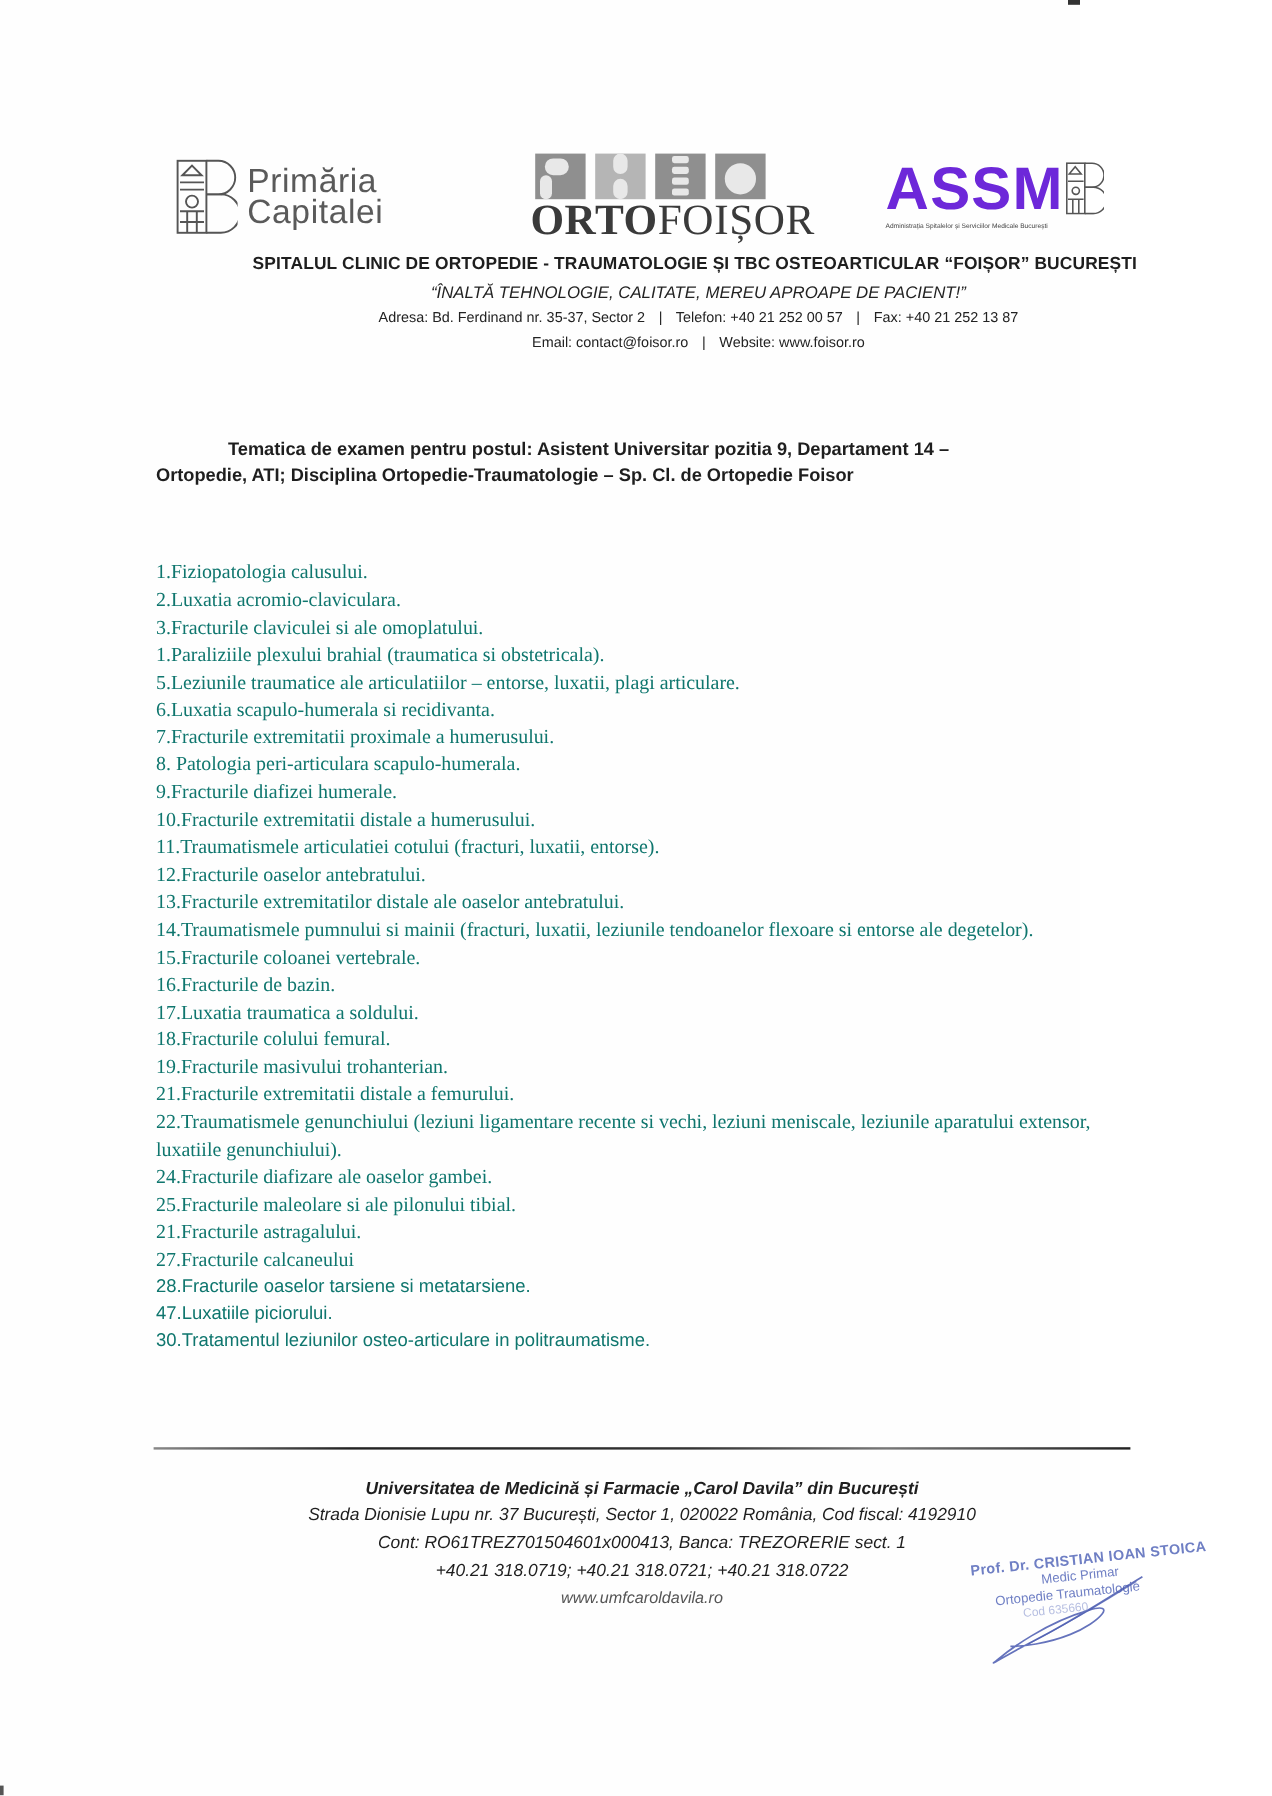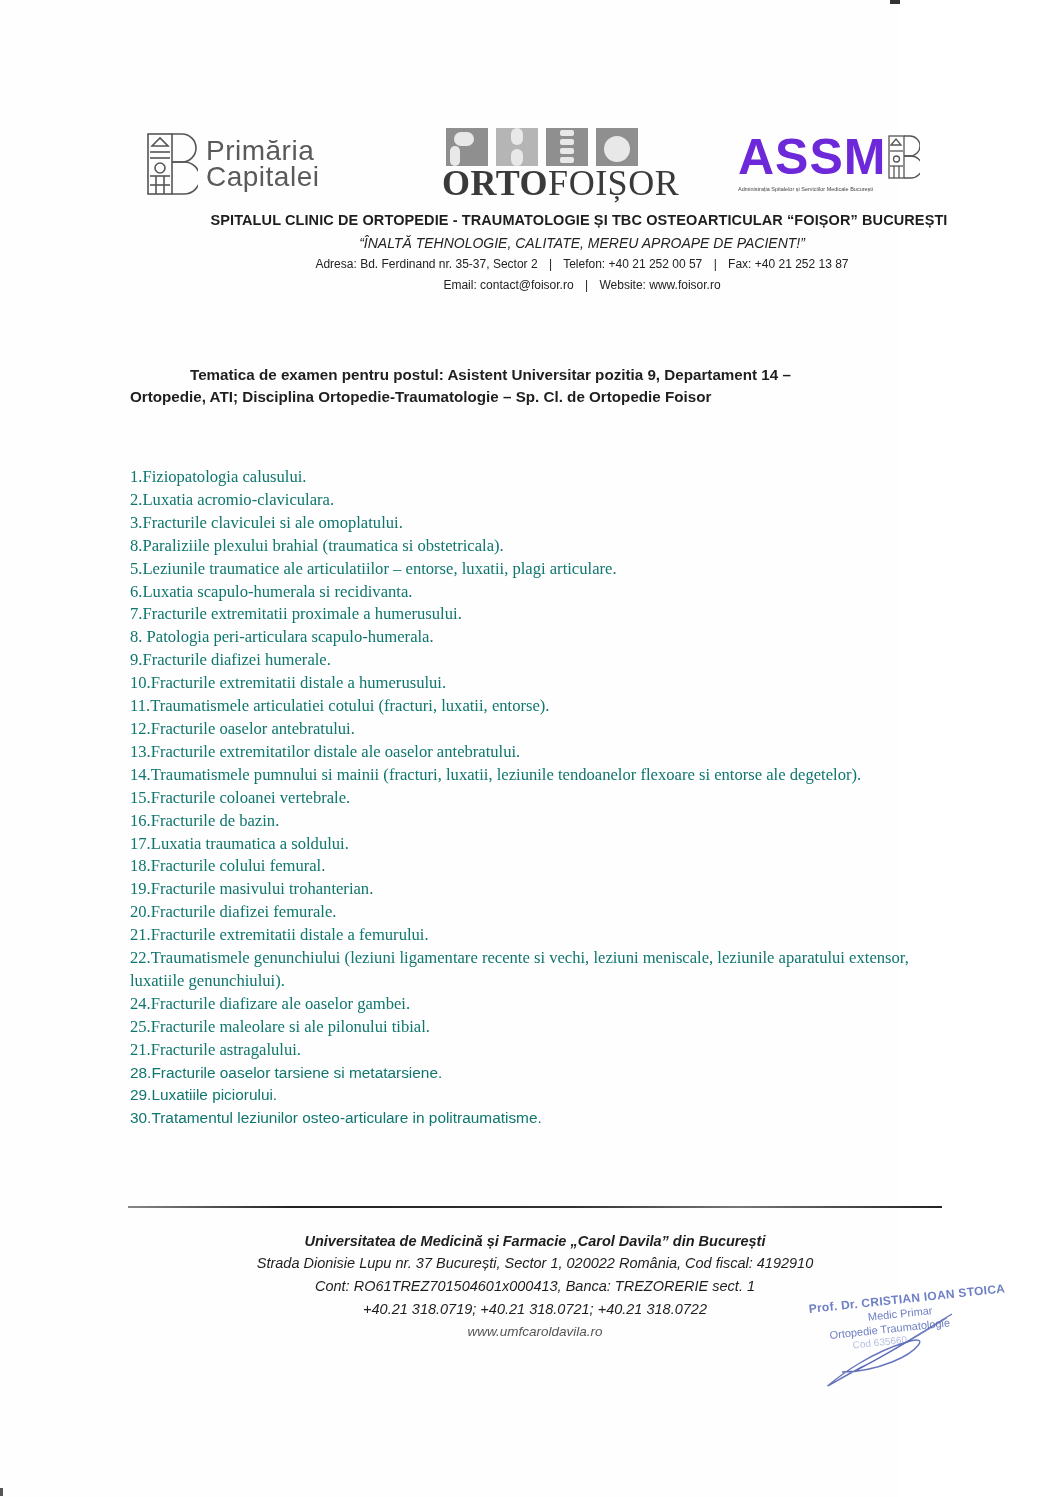--- a/index.html
+++ b/index.html
@@ -280,44 +280,44 @@
 
   <div class="title-block">
     <div class="title-line1">Tematica de examen pentru postul: Asistent Universitar pozitia 9,  Departament 14 –</div>
     <div class="title-line2">Ortopedie, ATI;  Disciplina Ortopedie-Traumatologie – Sp. Cl. de Ortopedie Foisor</div>
   </div>
 
   <ul class="topics">
     <li>1.Fiziopatologia calusului.</li>
     <li>2.Luxatia acromio-claviculara.</li>
     <li>3.Fracturile claviculei si ale omoplatului.</li>
-    <li>8.Paraliziile plexului brahial (traumatica si obstetricala).</li>
+    <li>1.Paraliziile plexului brahial (traumatica si obstetricala).</li>
     <li>5.Leziunile traumatice ale articulatiilor – entorse, luxatii, plagi articulare.</li>
     <li>6.Luxatia scapulo-humerala si recidivanta.</li>
     <li>7.Fracturile extremitatii proximale a humerusului.</li>
     <li>8. Patologia peri-articulara scapulo-humerala.</li>
     <li>9.Fracturile diafizei humerale.</li>
     <li>10.Fracturile extremitatii distale a humerusului.</li>
     <li>11.Traumatismele articulatiei cotului (fracturi, luxatii, entorse).</li>
     <li>12.Fracturile oaselor antebratului.</li>
     <li>13.Fracturile extremitatilor distale ale oaselor antebratului.</li>
     <li>14.Traumatismele pumnului si mainii (fracturi, luxatii, leziunile tendoanelor flexoare si entorse ale degetelor).</li>
     <li>15.Fracturile coloanei vertebrale.</li>
     <li>16.Fracturile de bazin.</li>
     <li>17.Luxatia traumatica a soldului.</li>
     <li>18.Fracturile colului femural.</li>
     <li>19.Fracturile masivului trohanterian.</li>
-    <li>20.Fracturile diafizei femurale.</li>
     <li>21.Fracturile extremitatii distale a femurului.</li>
     <li>22.Traumatismele genunchiului (leziuni ligamentare recente si vechi, leziuni meniscale, leziunile aparatului extensor, luxatiile genunchiului).</li>
     <li>24.Fracturile diafizare ale oaselor gambei.</li>
     <li>25.Fracturile maleolare si ale pilonului tibial.</li>
     <li>21.Fracturile astragalului.</li>
+    <li>27.Fracturile calcaneului</li>
     <li class="sans">28.Fracturile oaselor tarsiene si metatarsiene.</li>
-    <li class="sans">29.Luxatiile piciorului.</li>
+    <li class="sans">47.Luxatiile piciorului.</li>
     <li class="sans">30.Tratamentul leziunilor osteo-articulare in politraumatisme.</li>
   </ul>
 
   <div class="footer-rule"></div>
 
   <div class="univ-footer">
     <div class="univ-name">Universitatea de Medicină și Farmacie „Carol Davila” din București</div>
     <div class="univ-line">Strada Dionisie Lupu nr. 37 București, Sector 1, 020022 România, Cod fiscal: 4192910</div>
     <div class="univ-line">Cont: RO61TREZ701504601x000413, Banca: TREZORERIE sect. 1</div>
     <div class="univ-line">+40.21 318.0719; +40.21 318.0721; +40.21 318.0722</div>

